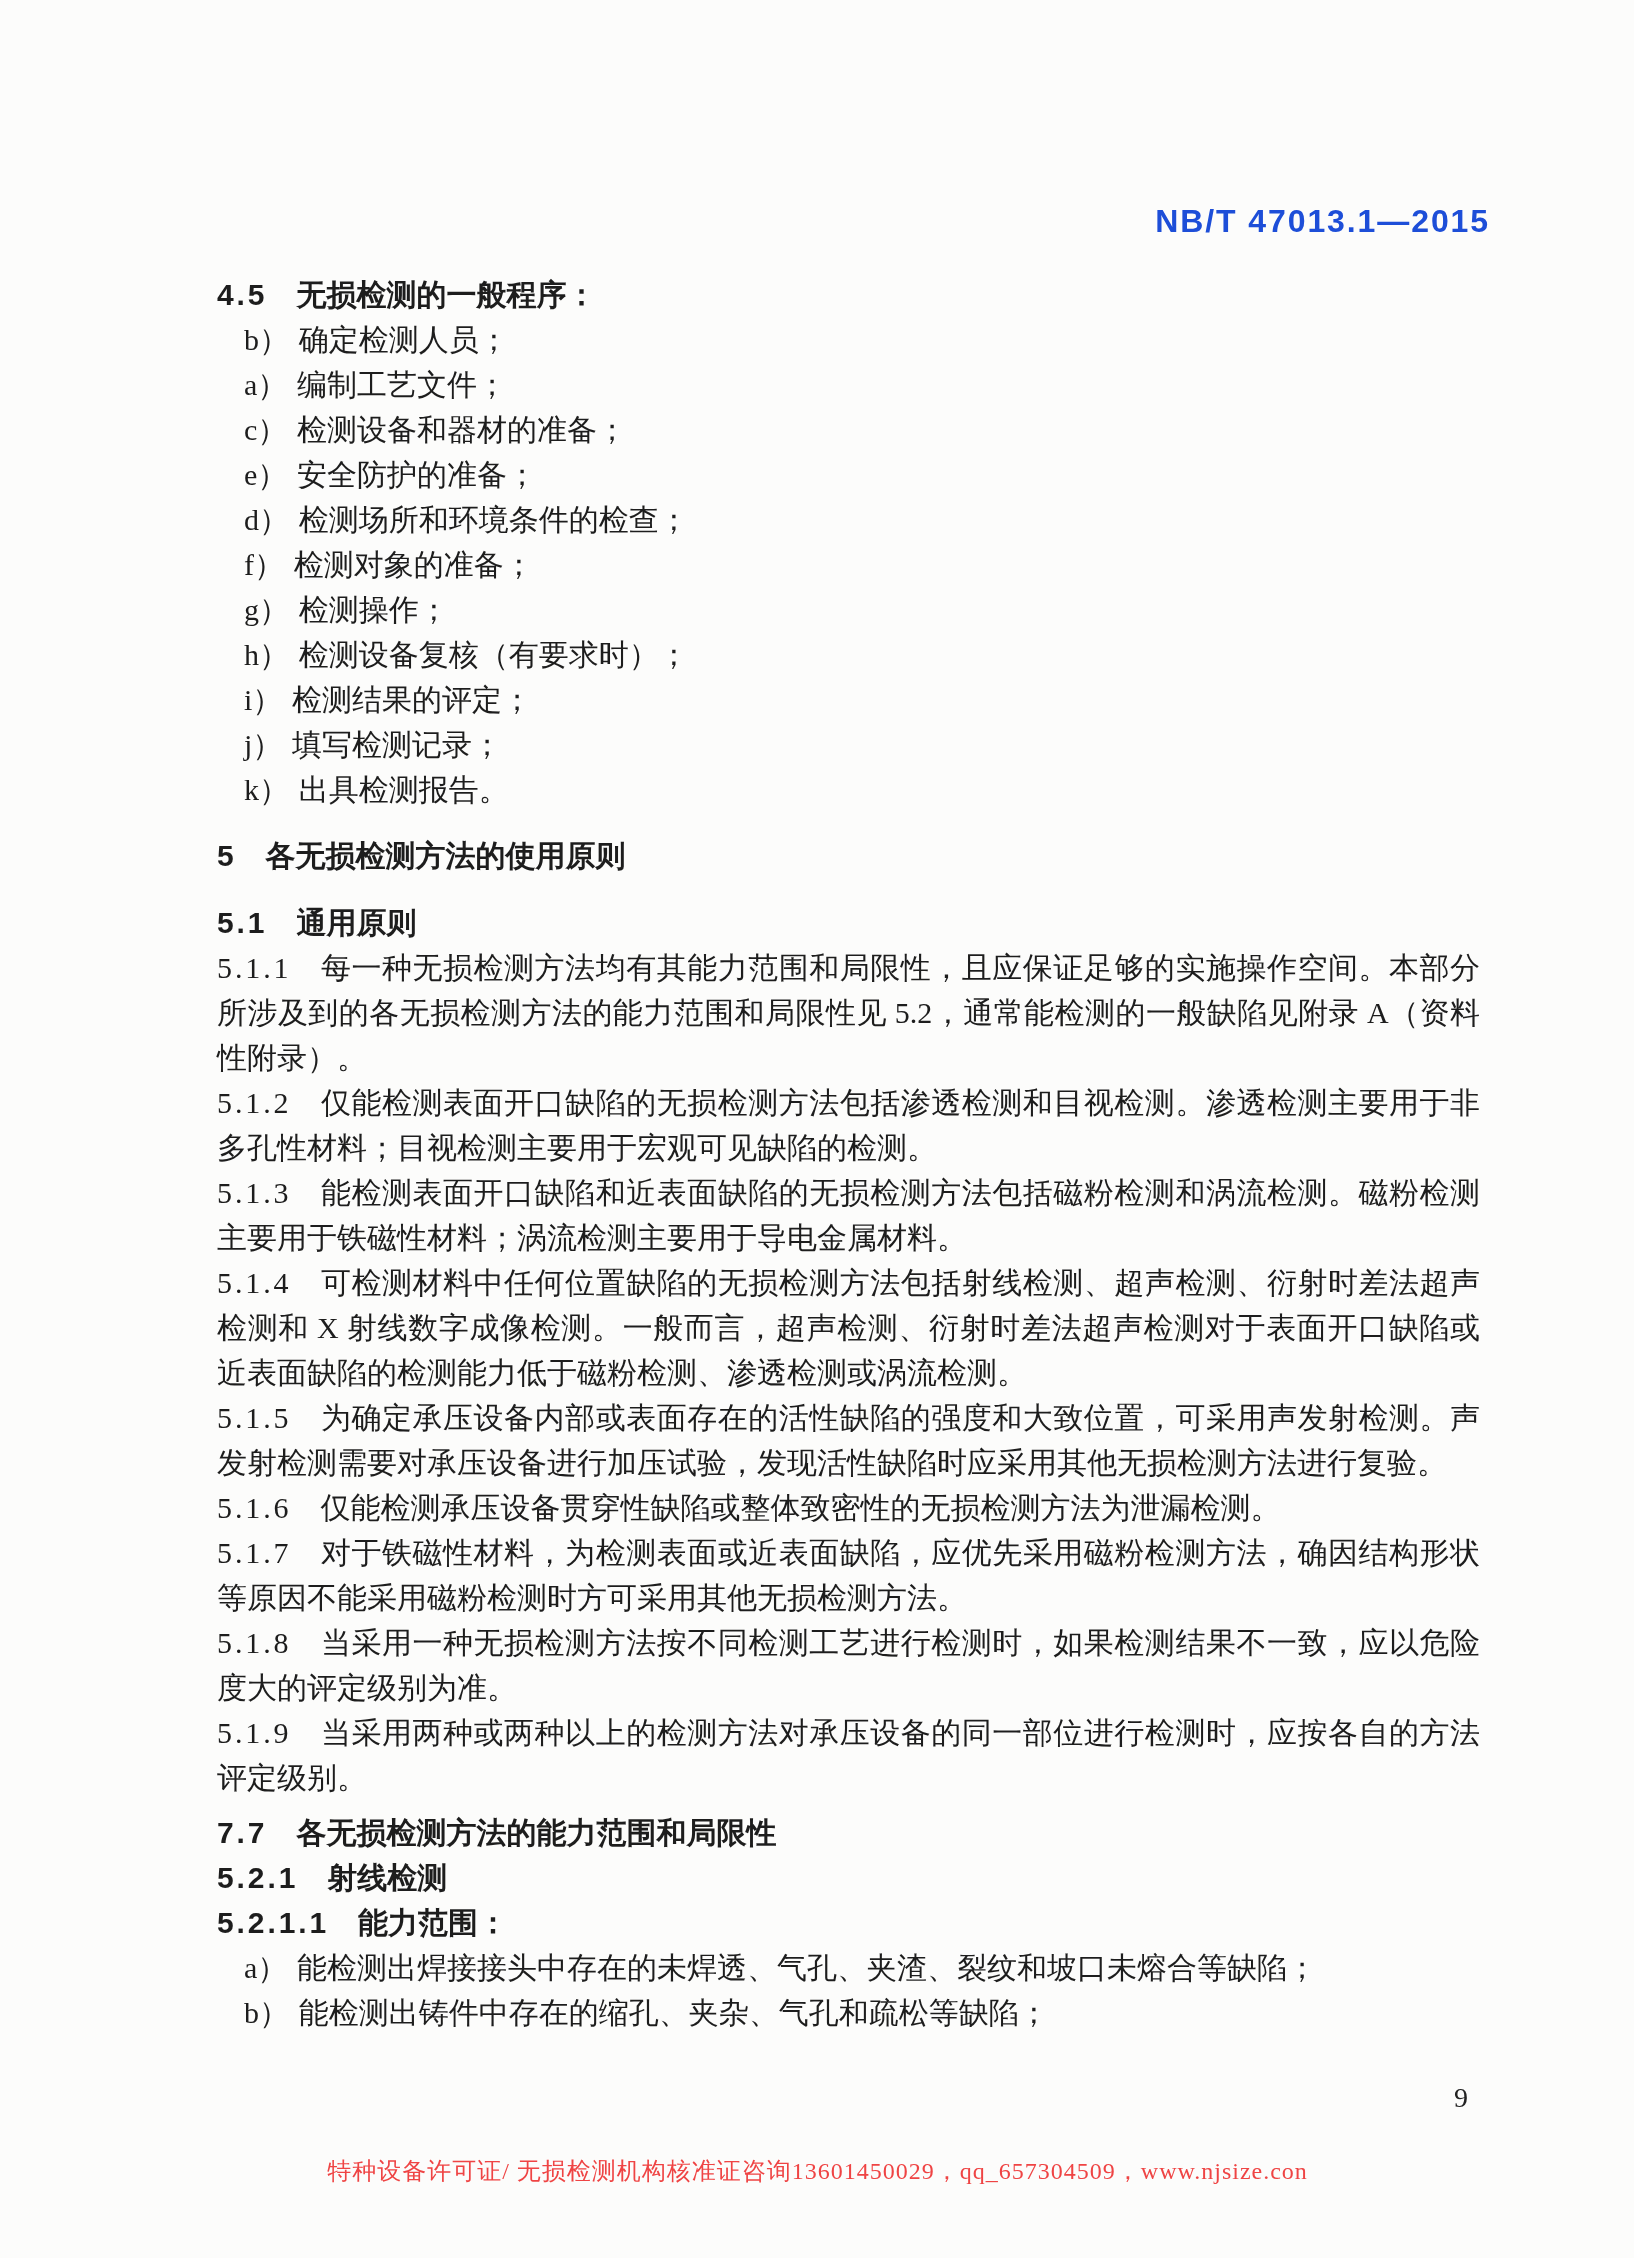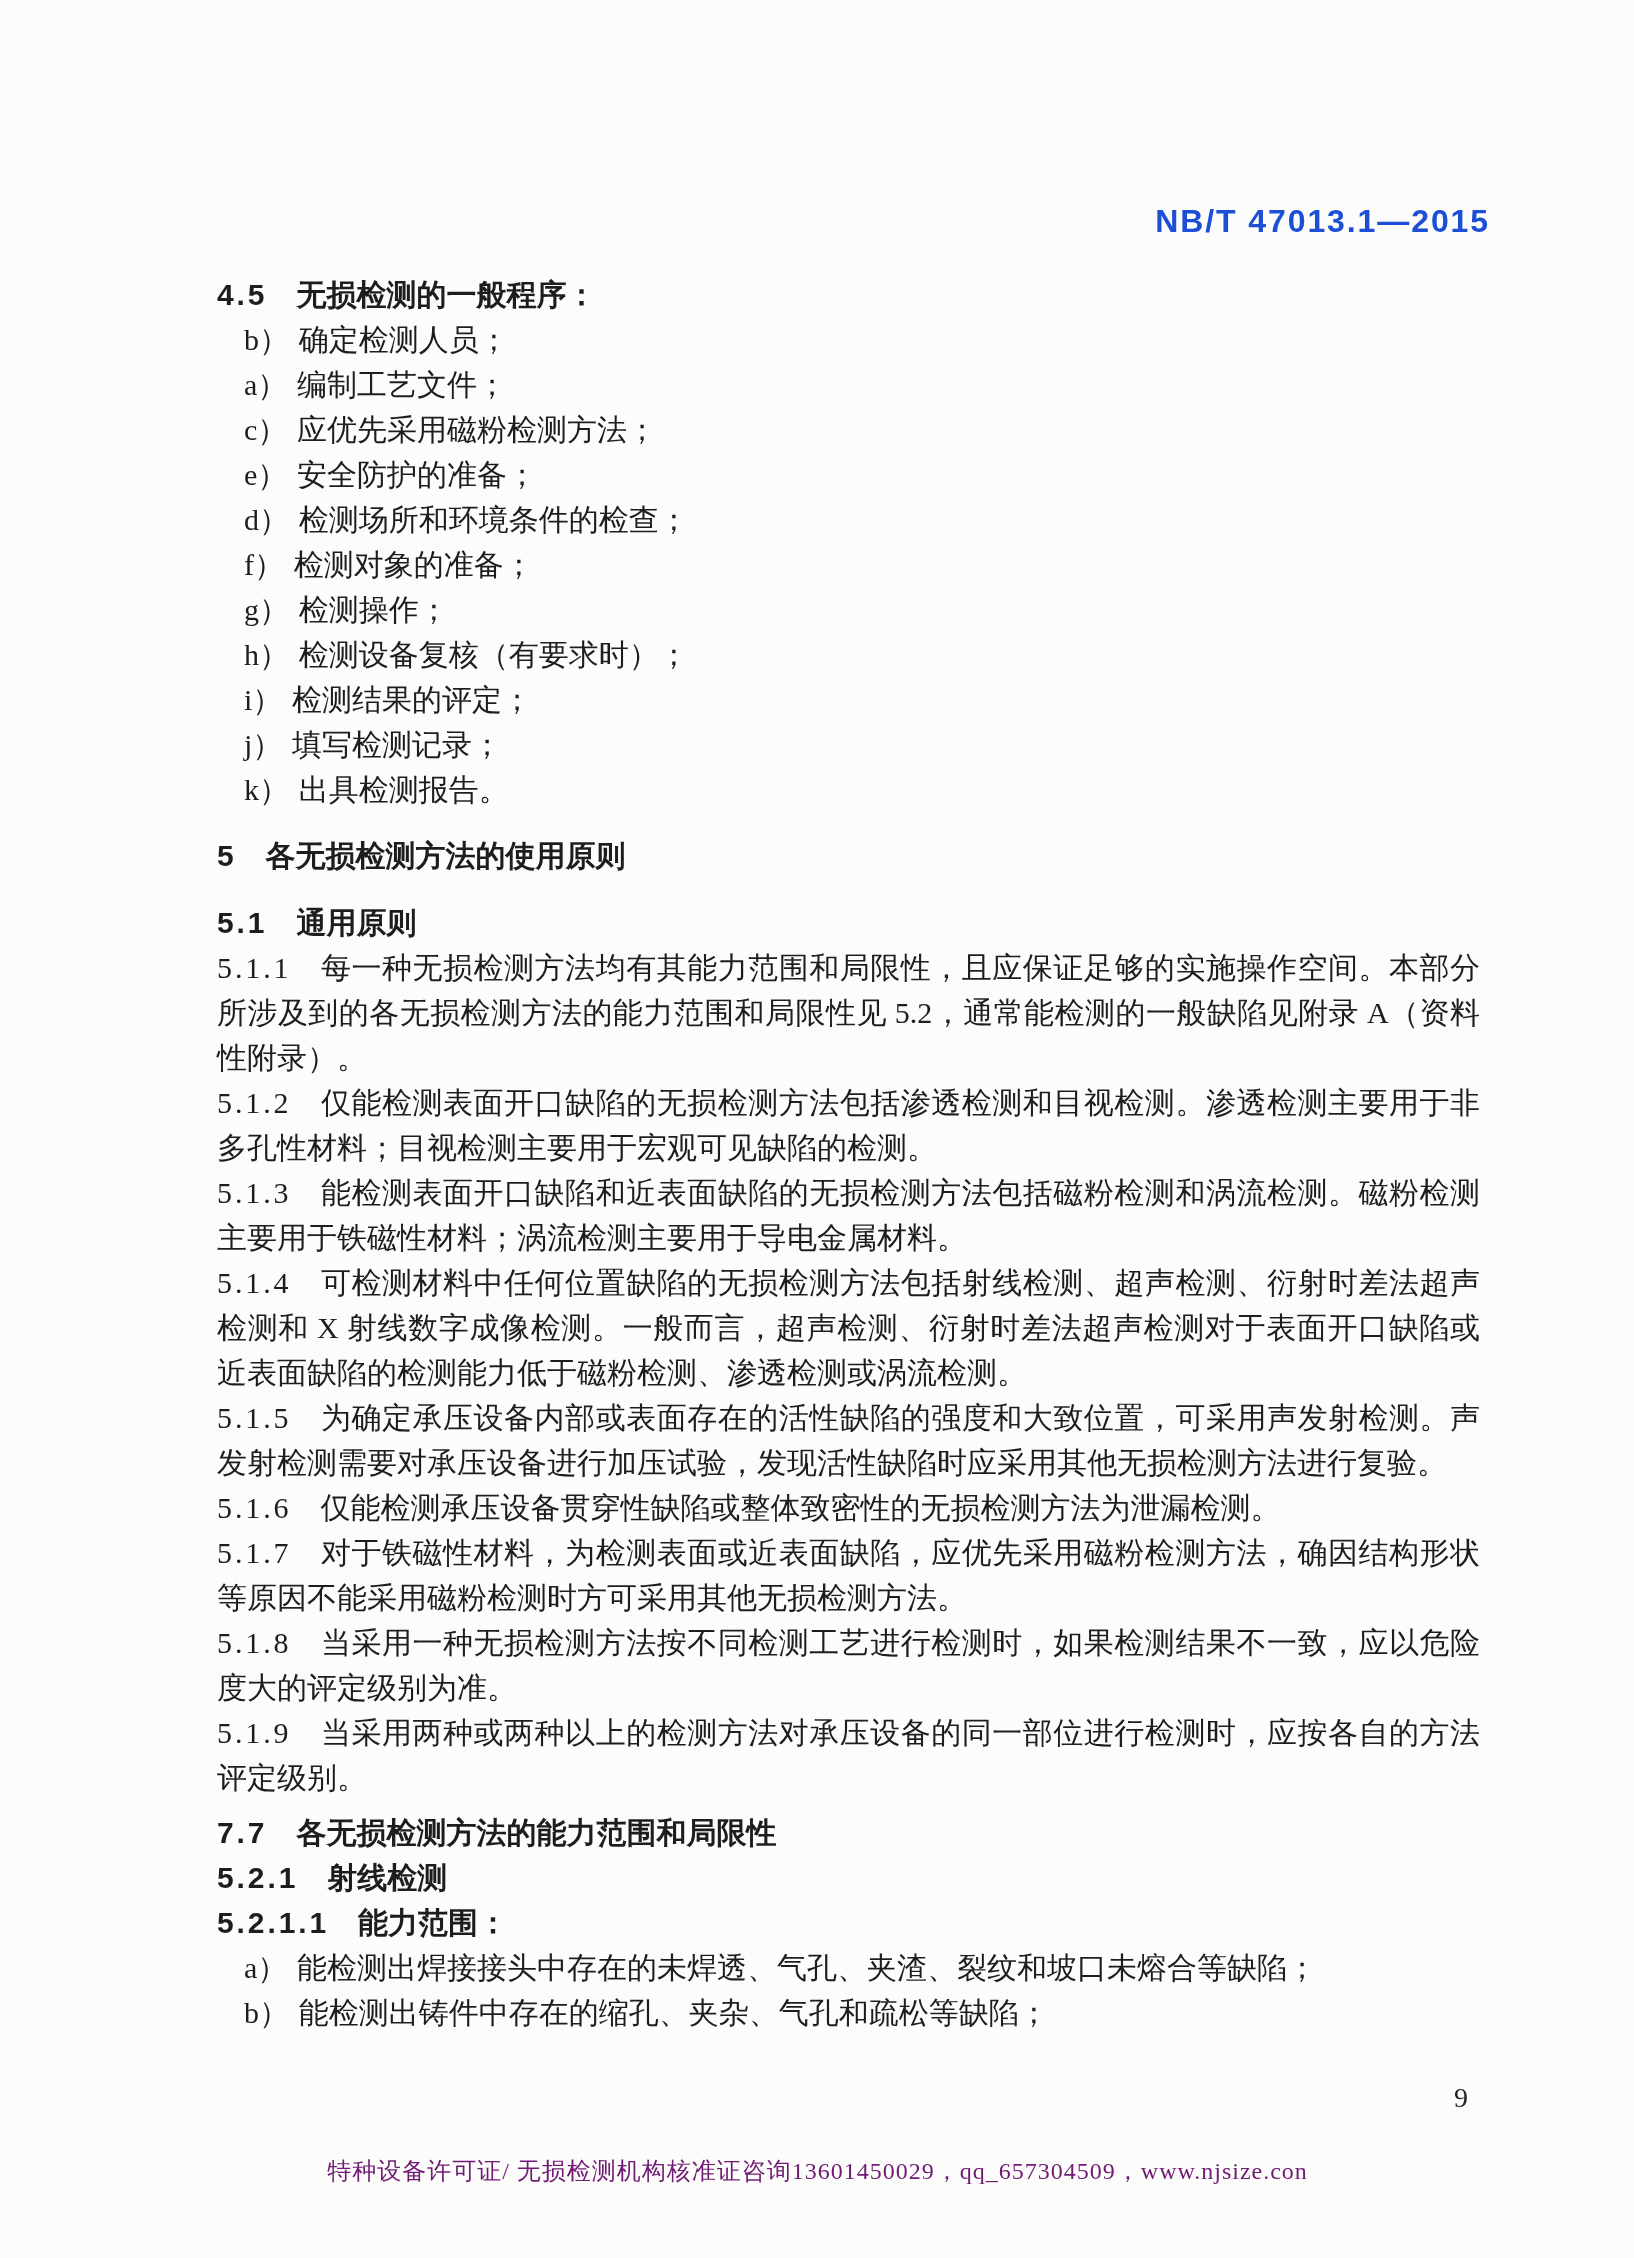--- a/index.html
+++ b/index.html
@@ -30,41 +30,41 @@
     font-weight:bold;text-align:left;
   }
   .num{display:inline-block;letter-spacing:2.9px;margin-right:29px;white-space:nowrap;}
   .list-item{padding-left:27px;text-align:left;}
   .list-label{display:inline-block;margin-right:9.7px;white-space:nowrap;}
   .gap-lg{margin-top:21px !important;}
   .gap-lg2{margin-top:22px !important;}
   .gap-md{margin-top:9.7px !important;}
   .doc-footer{
     position:absolute;top:2155px;left:0;width:100%;
-    text-align:center;font-size:24px;letter-spacing:1px;color:#701a75;
+    text-align:center;font-size:24px;letter-spacing:1px;color:#ef4444;
   }
   .page-number{
     position:absolute;top:2082px;left:1454px;
     font-size:28px;color:#222;
   }
 </style>
 </head>
 <body>
 
 <div class="page">
 
   <div class="doc-header">NB/T 47013.1—2015</div>
 
   <div class="content">
 
     <p class="heading"><span class="num">4.5</span><span>无损检测的一般程序：</span></p>
 
     <p class="list-item"><span class="list-label">b）</span><span>确定检测人员；</span></p>
     <p class="list-item"><span class="list-label">a）</span><span>编制工艺文件；</span></p>
-    <p class="list-item"><span class="list-label">c）</span><span>应优先采用磁粉检测方法；</span></p>
+    <p class="list-item"><span class="list-label">c）</span><span>检测设备和器材的准备；</span></p>
     <p class="list-item"><span class="list-label">e）</span><span>安全防护的准备；</span></p>
     <p class="list-item"><span class="list-label">d）</span><span>检测场所和环境条件的检查；</span></p>
     <p class="list-item"><span class="list-label">f）</span><span>检测对象的准备；</span></p>
     <p class="list-item"><span class="list-label">g）</span><span>检测操作；</span></p>
     <p class="list-item"><span class="list-label">h）</span><span>检测设备复核（有要求时）；</span></p>
     <p class="list-item"><span class="list-label">i）</span><span>检测结果的评定；</span></p>
     <p class="list-item"><span class="list-label">j）</span><span>填写检测记录；</span></p>
     <p class="list-item"><span class="list-label">k）</span><span>出具检测报告。</span></p>
 
     <p class="heading gap-lg"><span class="num">5</span><span>各无损检测方法的使用原则</span></p>

